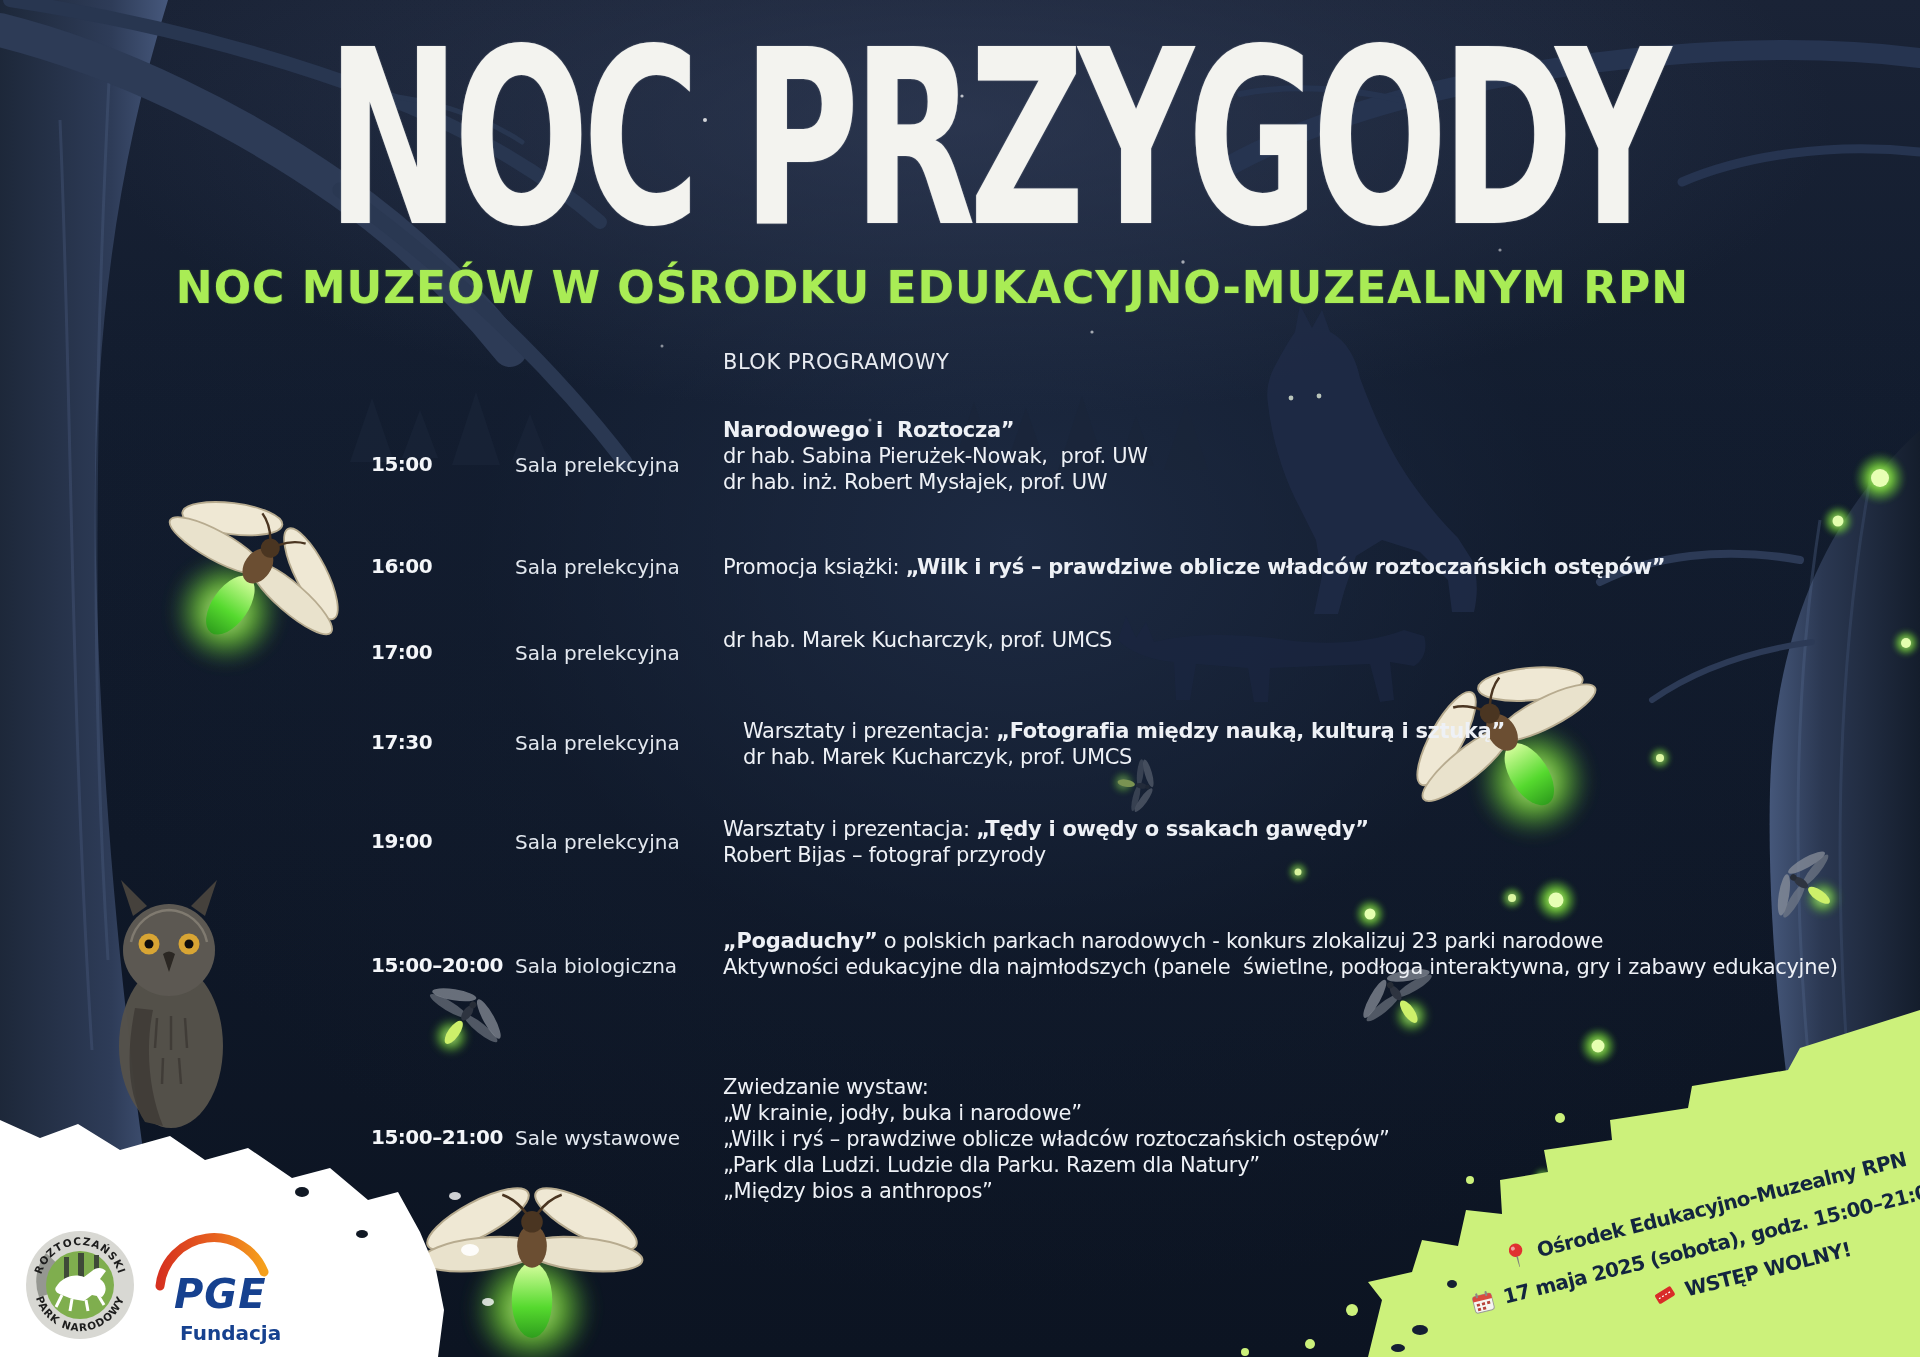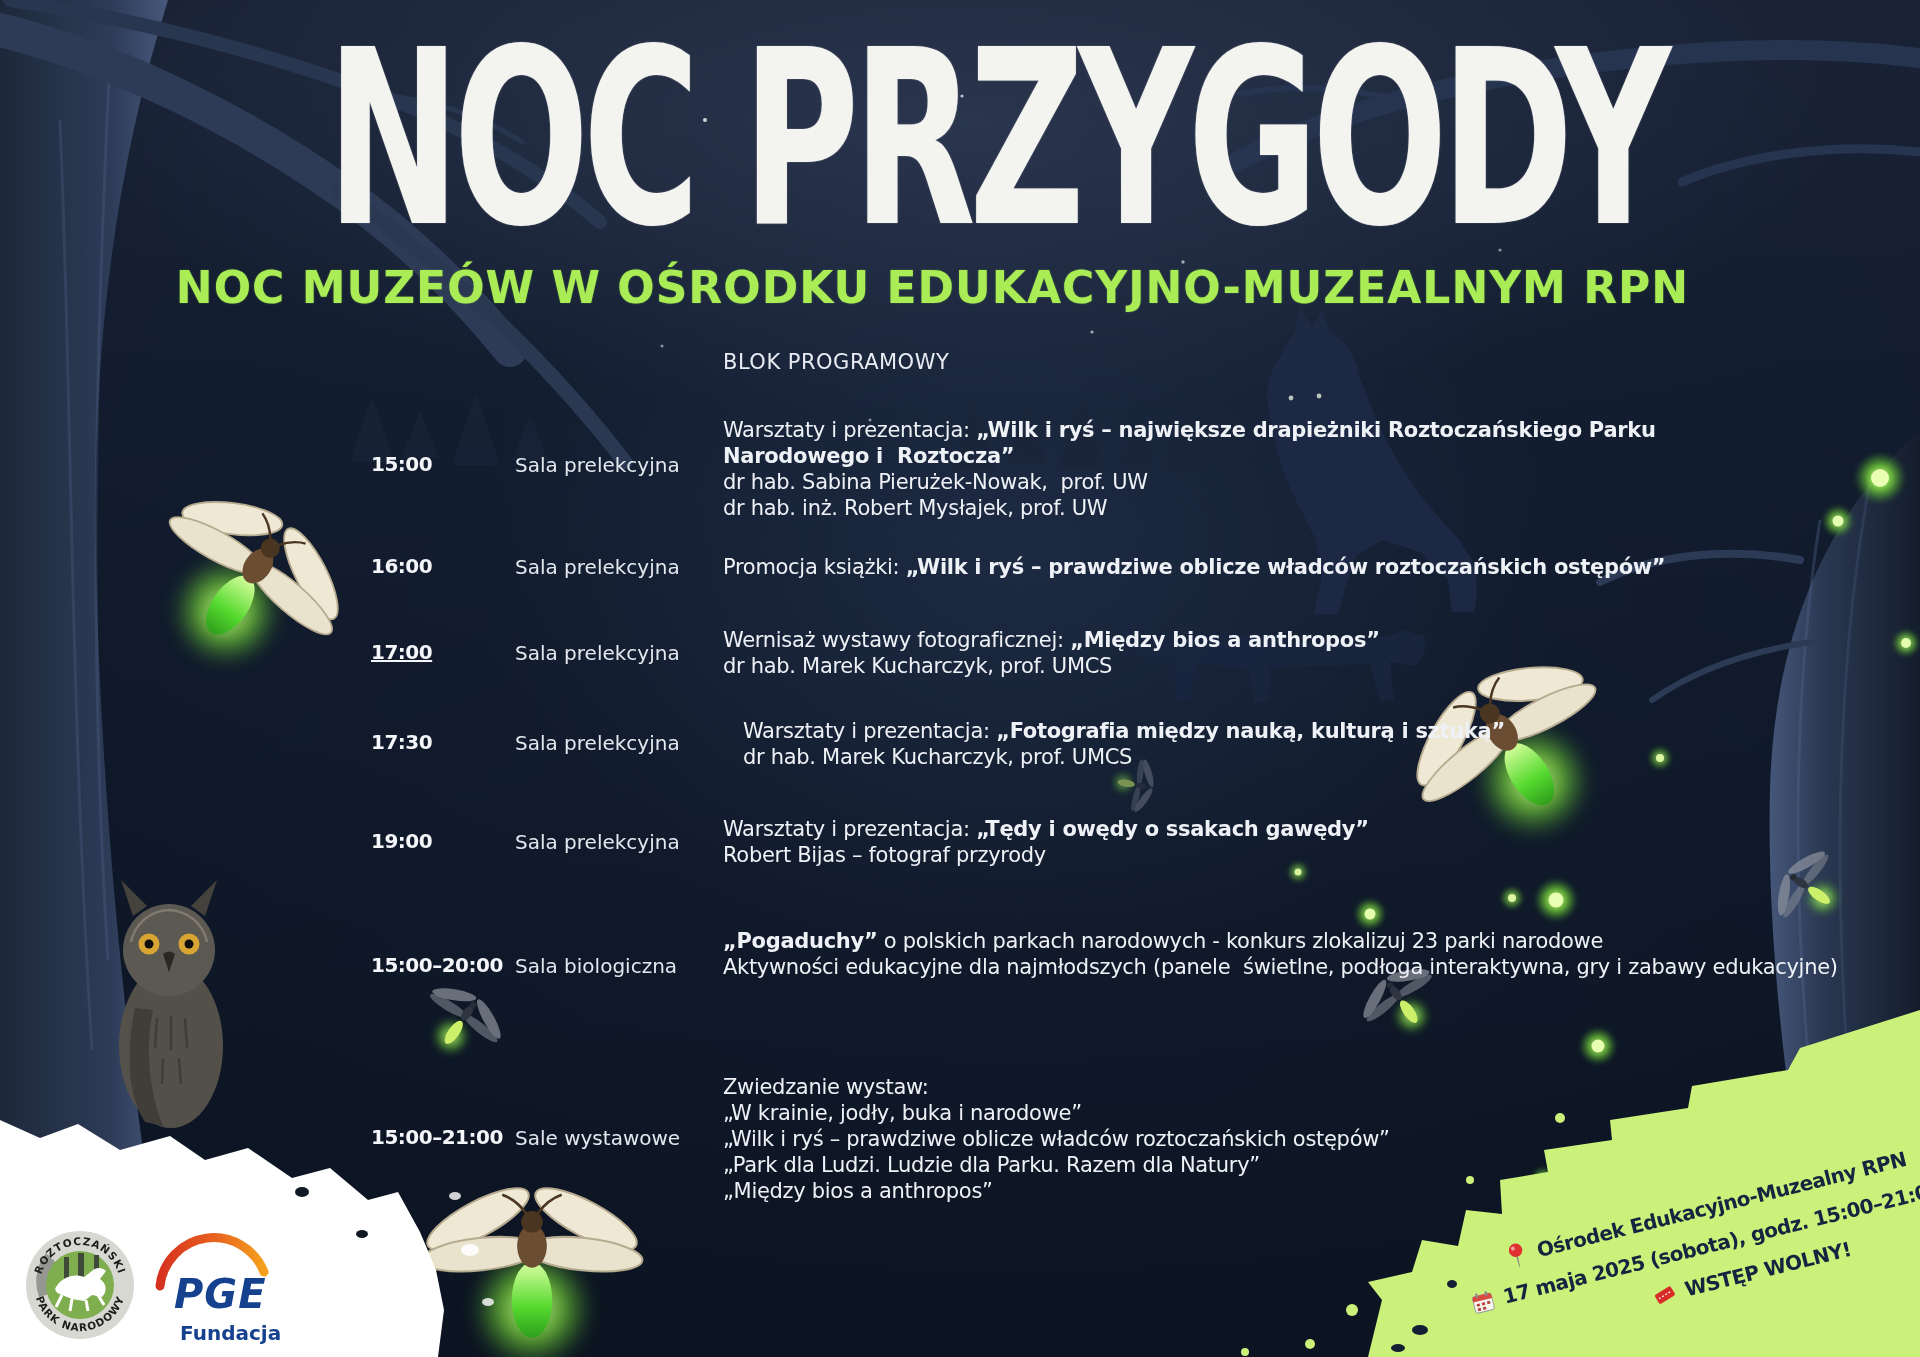--- a/index.html
+++ b/index.html
@@ -297,34 +297,32 @@
   </svg>
 
   <div class="txt-layer">
     <div class="poster-title">NOC PRZYGODY</div>
     <div class="poster-subtitle">NOC MUZEÓW W OŚRODKU EDUKACYJNO-MUZEALNYM RPN</div>
     <div class="program-header">BLOK PROGRAMOWY</div>
     <div id="program-rows">
         <div class="time-cell" style="top: 452px;">15:00</div>
         <div class="room-cell" style="top: 453px;">Sala prelekcyjna</div>
         <div class="desc-cell" style="top: 417px;">
-          <div class="desc-line"><span>Warsztaty i prezentacja: </span><span class="seg-bold">„Wilk i ryś – największe drapieżniki Roztoczańskiego Parku</span></div>
           <div class="desc-line"><span class="seg-bold">Narodowego i  Roztocza”</span></div>
           <div class="desc-line"><span>dr hab. Sabina Pierużek-Nowak,  prof. UW</span></div>
           <div class="desc-line"><span>dr hab. inż. Robert Mysłajek, prof. UW</span></div>
         </div>
         <div class="time-cell" style="top: 554px;">16:00</div>
         <div class="room-cell" style="top: 555px;">Sala prelekcyjna</div>
         <div class="desc-cell" style="top: 554px;">
           <div class="desc-line"><span>Promocja książki: </span><span class="seg-bold">„Wilk i ryś – prawdziwe oblicze władców roztoczańskich ostępów”</span></div>
         </div>
-        <div class="time-cell" style="top: 640px; text-decoration: underline;">17:00</div>
+        <div class="time-cell" style="top: 640px;">17:00</div>
         <div class="room-cell" style="top: 641px;">Sala prelekcyjna</div>
         <div class="desc-cell" style="top: 627px;">
-          <div class="desc-line"><span>Wernisaż wystawy fotograficznej: </span><span class="seg-bold">„Między bios a anthropos”</span></div>
           <div class="desc-line"><span>dr hab. Marek Kucharczyk, prof. UMCS</span></div>
         </div>
         <div class="time-cell" style="top: 730px; text-align: right;">17:30</div>
         <div class="room-cell" style="top: 731px;">Sala prelekcyjna</div>
         <div class="desc-cell" style="top: 718px; margin-left: 20px;">
           <div class="desc-line"><span>Warsztaty i prezentacja: </span><span class="seg-bold">„Fotografia między nauką, kulturą i sztuką”</span></div>
           <div class="desc-line"><span>dr hab. Marek Kucharczyk, prof. UMCS</span></div>
         </div>
         <div class="time-cell" style="top: 829px;">19:00</div>
         <div class="room-cell" style="top: 830px;">Sala prelekcyjna</div>

